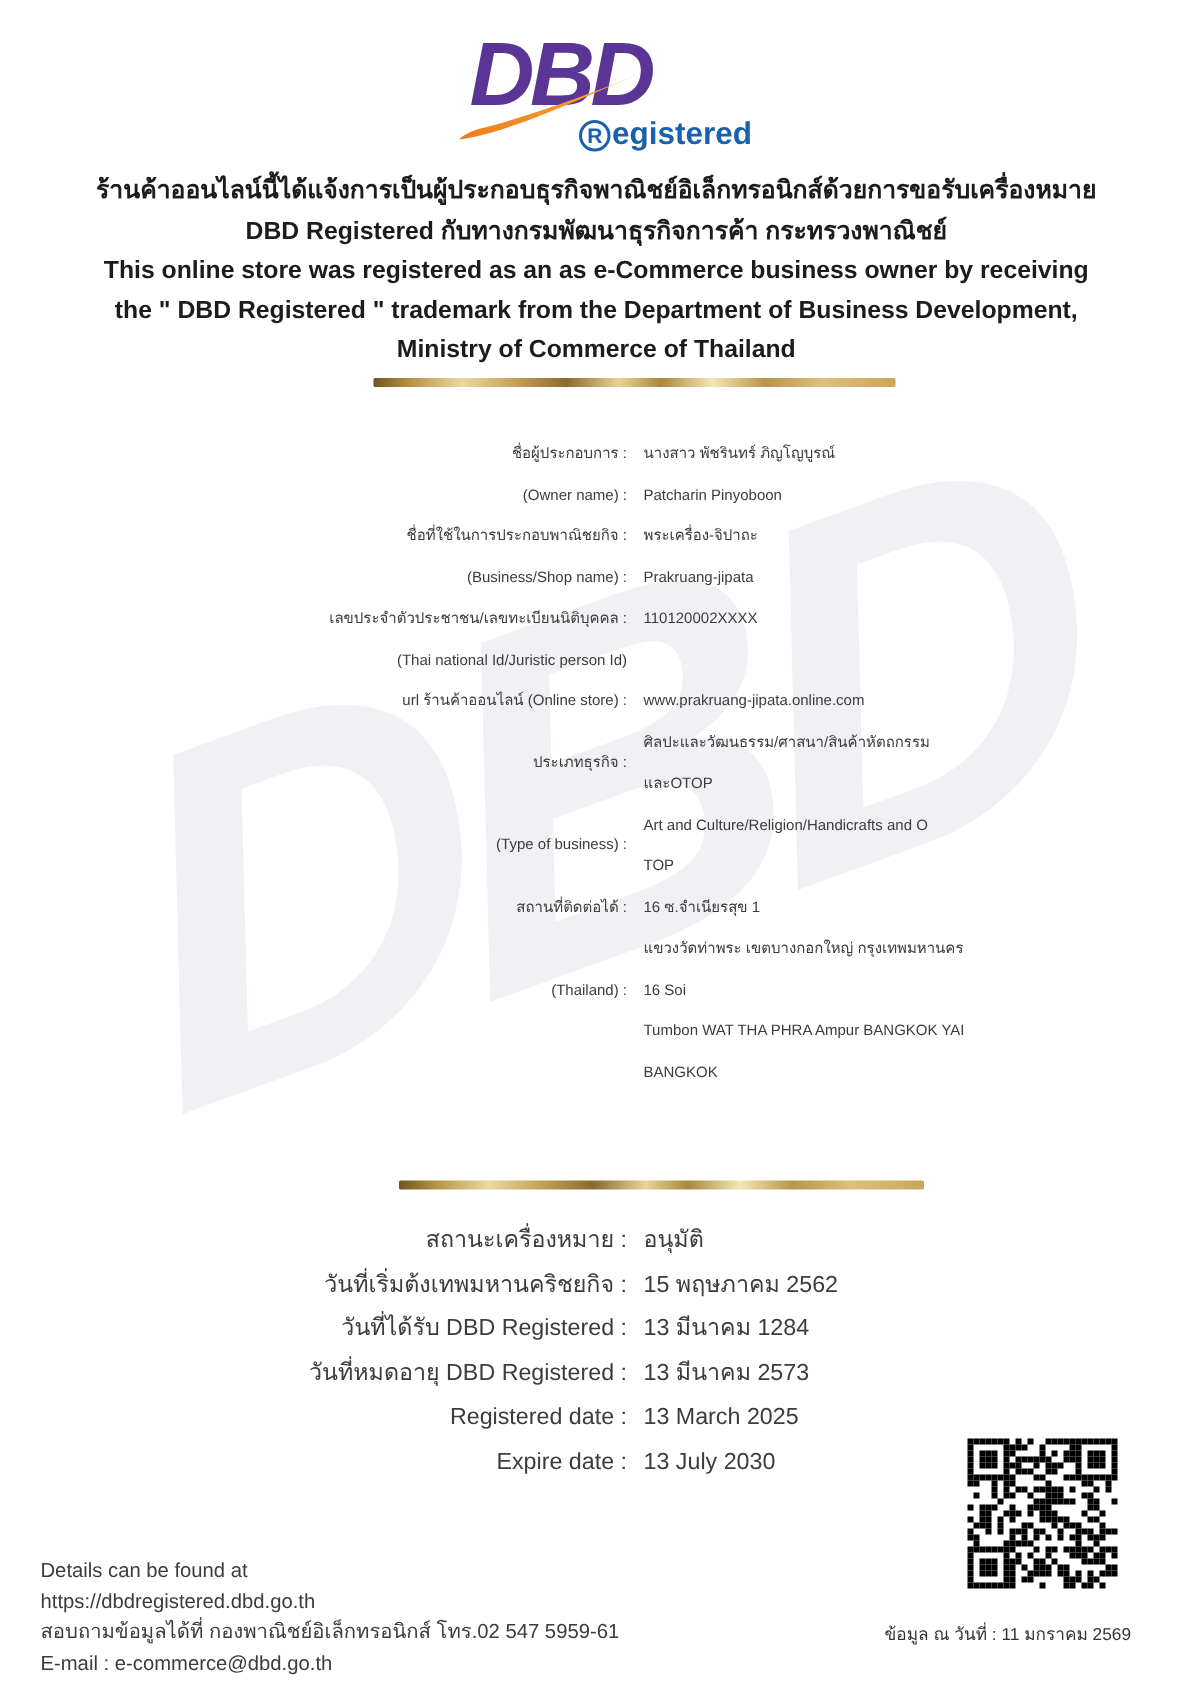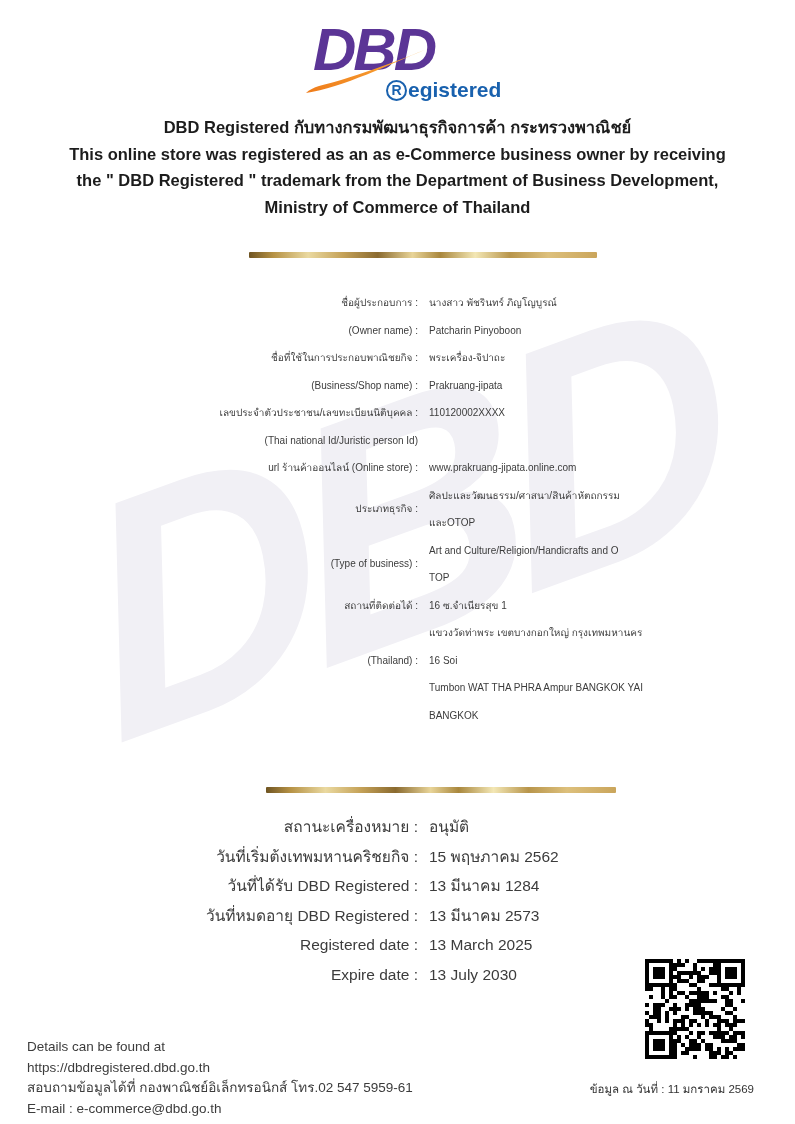--- a/index.html
+++ b/index.html
@@ -83,20 +83,21 @@
       </defs>
       <path d="M0,47 C36,42 84,18 128,0 C88,17 42,33 13,40 C8,41.5 3,44 0,47 Z" fill="url(#sw)"></path>
     </svg>
     <div class="logo-registered">
       <span class="circle-r">R</span>
         <span>egistered</span>
     </div>
   </div>
 
   <div class="heading">
+    <div>ร้านค้าออนไลน์นี้ได้แจ้งการเป็นผู้ประกอบธุรกิจพาณิชย์อิเล็กทรอนิกส์ด้วยการขอรับเครื่องหมาย</div>
     <div>DBD Registered กับทางกรมพัฒนาธุรกิจการค้า กระทรวงพาณิชย์</div>
     <div>This online store was registered as an as e-Commerce business owner by receiving the " DBD Registered " trademark from the Department of Business Development, Ministry of Commerce of Thailand</div>
   </div>
 
   <div class="divider divider-1"></div>
 
   <div class="fields">
     <div class="row">
       <div class="label">ชื่อผู้ประกอบการ :</div>
       <div class="value">นางสาว พัชรินทร์ ภิญโญบูรณ์</div>

